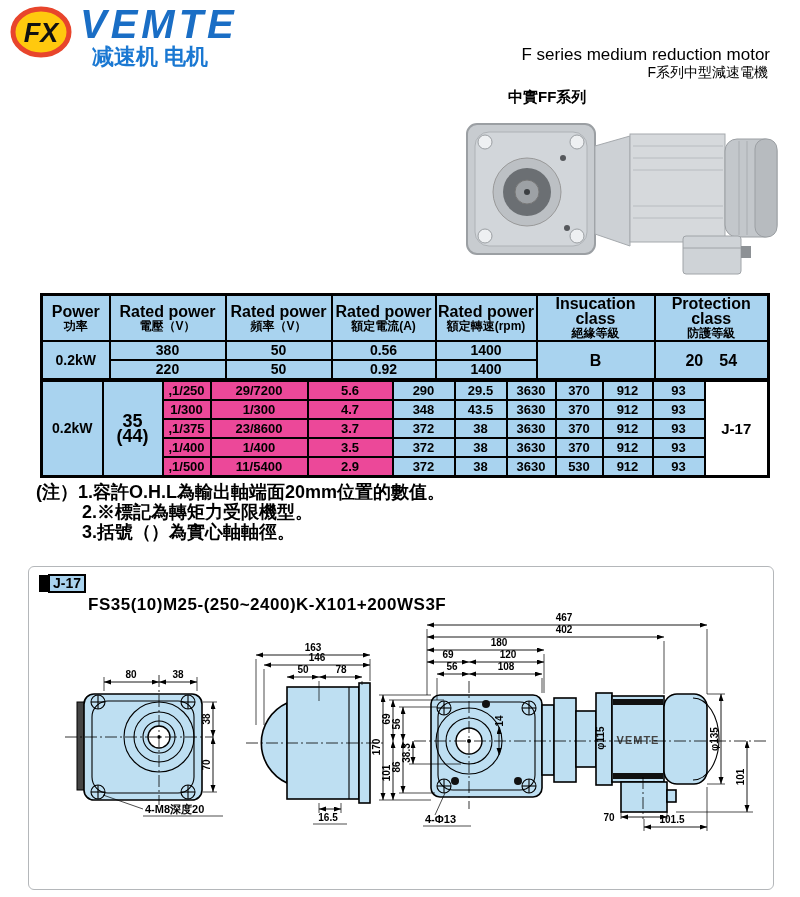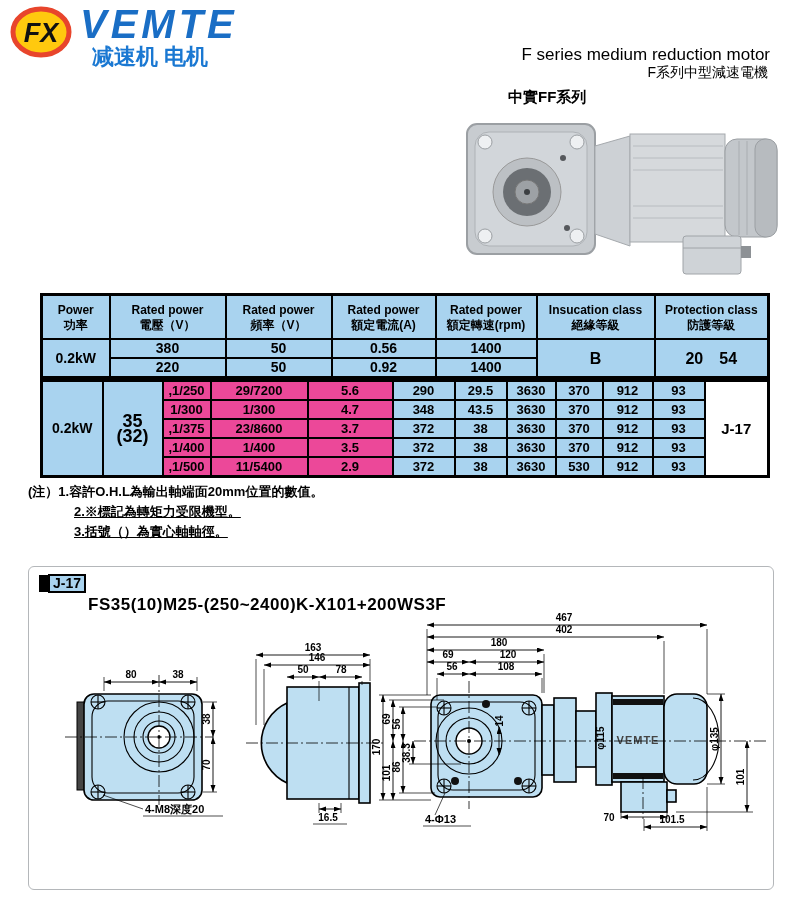--- a/index.html
+++ b/index.html
@@ -17,33 +17,33 @@
 
   .photo { position:absolute; left:455px; top:106px; width:335px; height:185px; }
 
   
   table { border-collapse:collapse; table-layout:fixed; position:absolute; left:40px; }
   table.spec  { top:293px; width:727px; border:3px solid #000; }
   table.ratio { top:379px; width:727px; border:3px solid #000; }
   th,td { border:2px solid #000; text-align:center; vertical-align:middle; padding:0;
           background:#a9d3ef; font-weight:bold; color:#000; overflow:hidden; }
   .spec th { height:42px; }
-  .spec .en { font-size:12px; line-height:15px; }
+  .spec .en { font-size:16px; line-height:15px; }
   .spec .zh { font-size:12px; line-height:14px; }
   .spec td { height:17px; font-size:14px; line-height:17px; }
   .spec td.big { font-size:16px; }
   .ratio td { height:17px; font-size:13px; line-height:17px; }
   .ratio td.w { background:#ec4899; }
   .ratio td.jref { background:#fff; font-size:15px; }
   .ratio td.pw { font-size:14px; }
   .ratio .shaft2 { font-size:18px; line-height:15px; }
 
   
-  .notes { position:absolute; left:28px; top:482px; font-size:13px; font-weight:bold; line-height:20px; }
-  .notes .ind { padding-left:46px;text-decoration:underline; }
+  .notes { position:absolute; left:36px; top:482px; font-size:18px; font-weight:bold; line-height:20px; }
+  .notes .ind { padding-left:46px; }
 
   
   .draw-box { position:absolute; left:28px; top:566px; width:744px; height:322px;
               border:1px solid #b4b7ba; border-radius:6px; background:#fff; }
   .draw-title { position:absolute; left:10px; top:6px; height:20px; display:flex; align-items:center; }
   .sq { display:inline-block; width:9px; height:17px; background:#000; }
   .tag { display:inline-block; background:#a9d3ef; border:2px solid #000; font-size:14px;
          font-weight:bold; padding:0 3px; line-height:15px; }
   .model { font-size:17px; font-weight:bold; margin-left:2px; letter-spacing:0.5px;margin-top:44px; }
   svg.tech { position:absolute; left:2px; top:30px; }
@@ -183,21 +183,21 @@
         <col style="width:47px">
         <col style="width:50px">
         <col style="width:52px">
         <col style="width:64px">
       </colgroup>
     <tbody>
         <tr>
       <td rowspan="5" class="pw">0.2kW</td>
       <td rowspan="5">
             <div class="shaft2">35</div>
-            <div class="shaft2">(32)</div>
+            <div class="shaft2">(44)</div>
           </td>
       <td class="w">,1/250</td>
       <td class="w">29/7200</td>
       <td class="w">5.6</td>
       <td>290</td>
       <td>29.5</td>
       <td>3630</td>
       <td>370</td>
       <td>912</td>
       <td>93</td>

